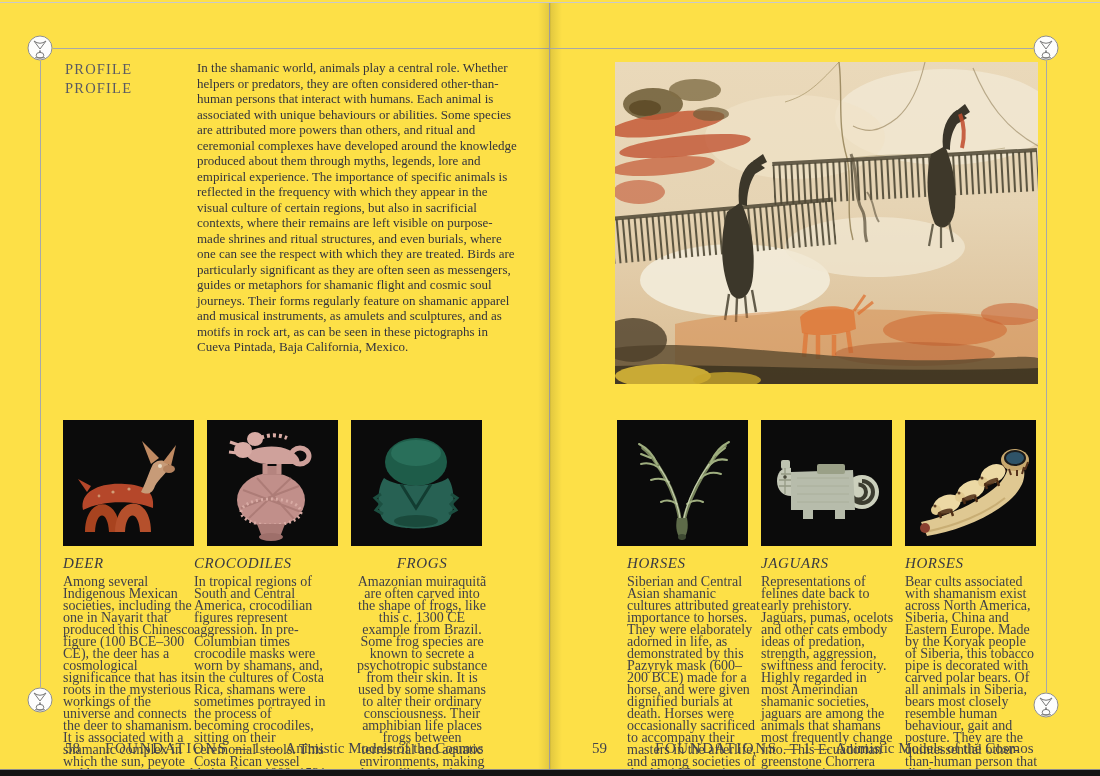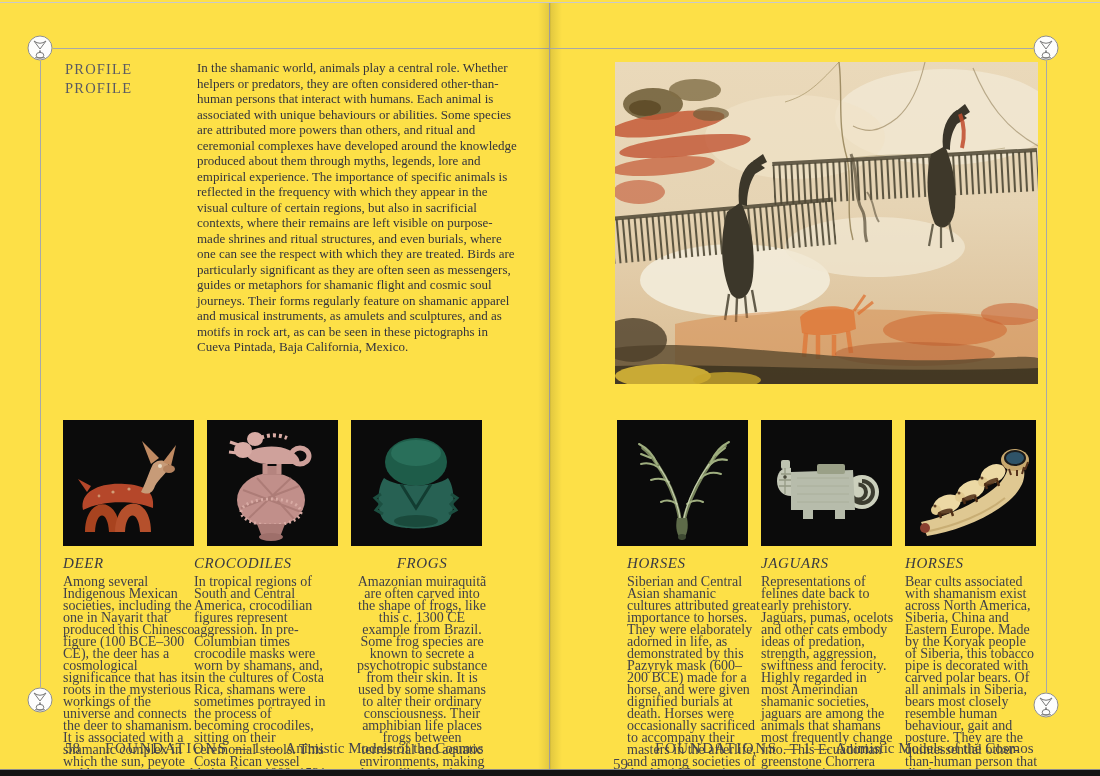--- a/index.html
+++ b/index.html
@@ -306,21 +306,21 @@
     </div>
     <div class="abs caption" style="left:761px;">
       <div class="cap-title">JAGUARS</div>
       <div class="cap-text">Representations of felines date back to early prehistory. Jaguars, pumas, ocelots and other cats embody ideas of predation, strength, aggression, swiftness and ferocity. Highly regarded in most Amerindian shamanic societies, jaguars are among the animals that shamans most frequently change into. This Ecuadorian greenstone Chorrera mortar depicts a jaguar and dates from 1200–300 BCE.</div>
     </div>
     <div class="abs caption" style="left:905px;">
       <div class="cap-title">HORSES</div>
       <div class="cap-text">Bear cults associated with shamanism exist across North America, Siberia, China and Eastern Europe. Made by the Koryak people of Siberia, this tobacco pipe is decorated with carved polar bears. Of all animals in Siberia, bears most closely resemble human behaviour, gait and posture. They are the quintessential other-than-human person that displays agency, intentionality and intelligence.</div>
     </div>
 
-    <div class="abs footrow" style="left:613px;margin-top:16px;">59</div>
+    <div class="abs footrow" style="left:592px;">59</div>
     <div class="abs footrow" style="left:655px;">
       <span class="fsec">FOUNDATIONS</span>
       <span class="fsep">— 1 —</span>
       <span class="fchap">Animistic Models of the Cosmos</span>
     </div>
   </div>
 
   <div class="abs scan-edge"></div>
 </div>
 

